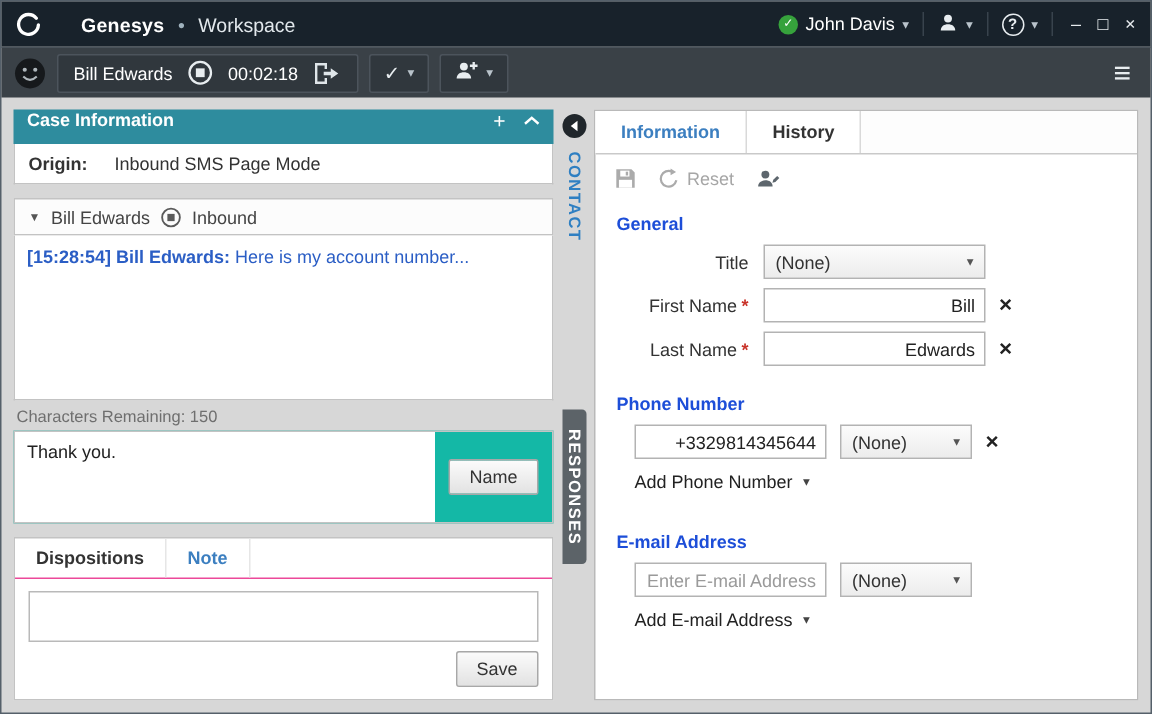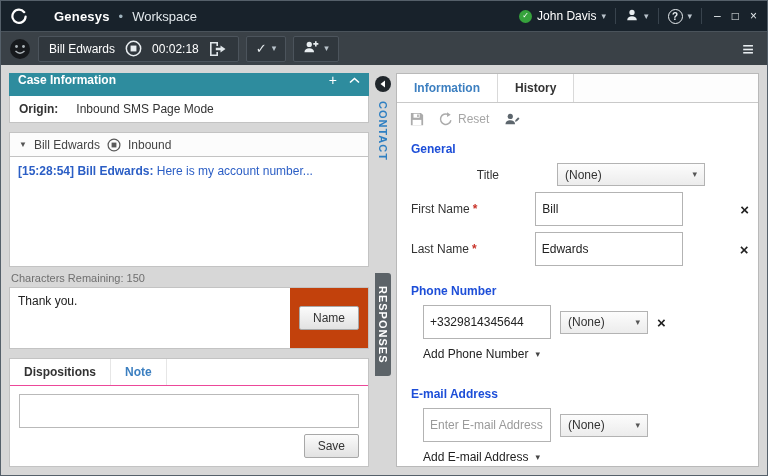--- a/index.html
+++ b/index.html
@@ -80,21 +80,21 @@
     background:#fcfcfc; border:1px solid #c3c3c3; height:25px;
     display:flex; align-items:center; gap:7px; padding:0 9px; font-size:12px; color:#444;
   }
   .party-caret { font-size:8px; color:#555; line-height:1; }
   .transcript {
     background:#fff; border:1px solid #c3c3c3; border-top:none; height:110px;
     padding:6px 8px; font-size:12px; color:#2b5ec5; overflow:hidden;
   }
   .transcript p { margin:0; line-height:1.35; }
   .chars { padding:5px 2px 3px; font-size:11px; color:#6f6f6f; }
-  .compose { background:#c2410c; border:1px solid #c3c3c3; height:62px; flex:0 0 62px; display:flex; }
+  .compose { background:#14b8a6; border:1px solid #c3c3c3; height:62px; flex:0 0 62px; display:flex; }
   .compose textarea {
     flex:1; border:none; outline:none; resize:none; font-family:"Liberation Sans", sans-serif;
     font-size:12px; padding:6px 8px; color:#222;
   }
   .send-wrap { display:flex; align-items:center; padding:0 9px; }
   button.std {
     background:linear-gradient(#fbfbfb,#e2e2e2); border:1px solid #a8a8a8; border-radius:2px;
     font-size:12px; color:#333; padding:4px 13px; cursor:pointer; font-family:inherit;
   }
   .note-card { margin-top:9px; flex:1; background:#fff; border:1px solid #c3c3c3; display:flex; flex-direction:column; min-height:0; }
@@ -121,27 +121,27 @@
   
   .right-panel { flex:1; background:#fff; border:1px solid #b9b9b9; display:flex; flex-direction:column; min-width:0; }
   .rp-tabs { display:flex; border-bottom:1px solid #c9c9c9; background:#fdfdfd; }
   .rp-tab { padding:7px 17px; font-size:12px; font-weight:bold; color:#333; border-right:1px solid #d9d9d9; cursor:pointer; background:#fff; }
   .rp-tab.active { color:#3c7fc0; }
   .rp-toolbar { display:flex; align-items:center; gap:15px; padding:9px 13px 5px; }
   .reset-group { display:flex; align-items:center; gap:5px; color:#a6a6a6; font-size:12px; cursor:pointer; }
   .rp-form { padding:2px 14px; font-size:12px; color:#333; }
   .section-title { font-weight:bold; color:#1d4ed8; margin:9px 0 7px; }
   .section-title.spaced { margin-top:18px; }
-  .form-row { display:flex; align-items:center; margin-bottom:6px;gap:48px; }
+  .form-row { display:flex; align-items:center; margin-bottom:6px; }
   .form-row.nolabel { margin-left:12px; gap:9px; }
   .flabel { width:88px; text-align:right; margin-right:10px; color:#333; white-space:nowrap; }
   .req { color:#c9342a; margin-left:3px; font-weight:bold; }
   input.txt {
     height:23px; border:1px solid #b3b3b3; font-family:inherit; font-size:12px;
-    padding:16px 6px; color:#222; width:148px; outline:none;
+    padding:0 6px; color:#222; width:148px; outline:none;text-align:right;
   }
   input.txt::placeholder { color:#9a9a9a; }
   input.txt.w128 { width:128px; }
   .fake-select {
     height:23px; border:1px solid #b3b3b3; background:linear-gradient(#fcfcfc,#ececec);
     display:flex; align-items:center; justify-content:space-between; padding:0 7px;
     width:148px; cursor:pointer; color:#333; font-size:12px;
   }
   .fake-select.small { width:88px; }
   .fake-select .caret { color:#555; }

